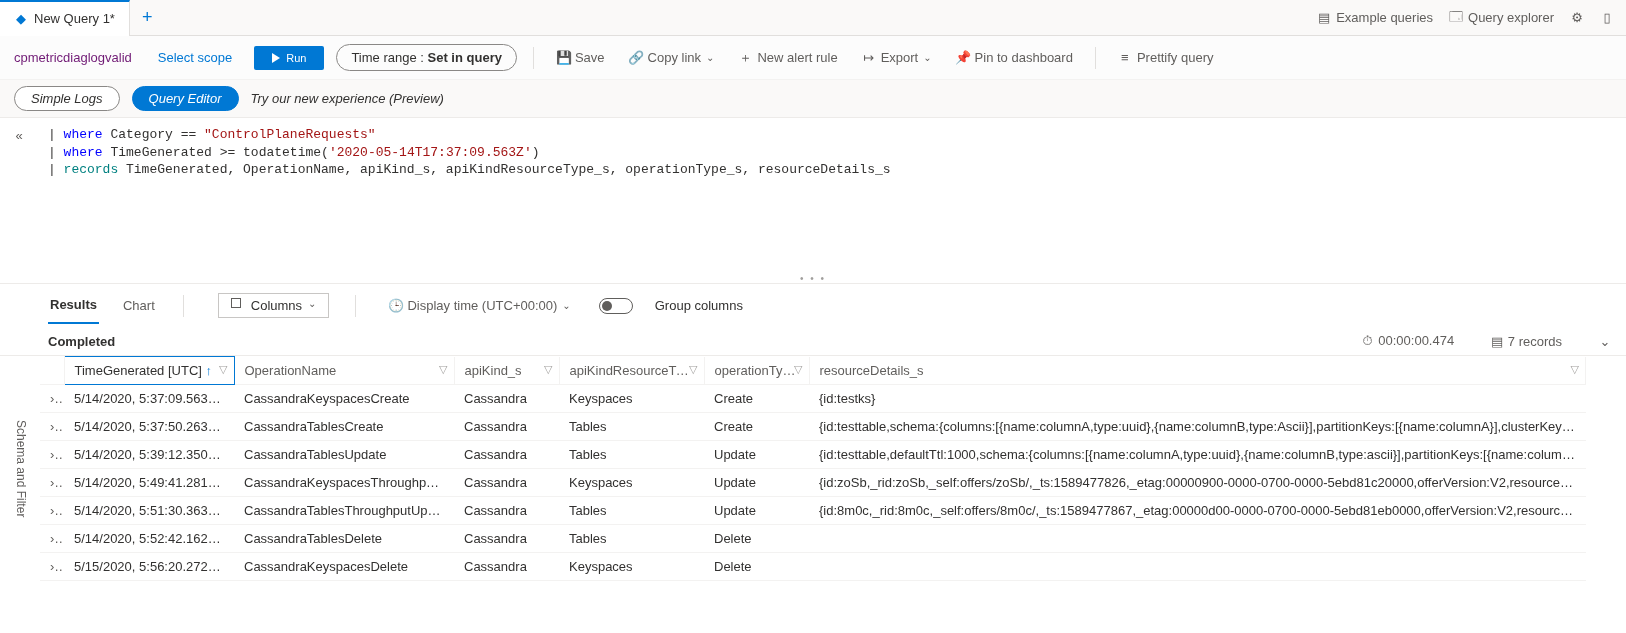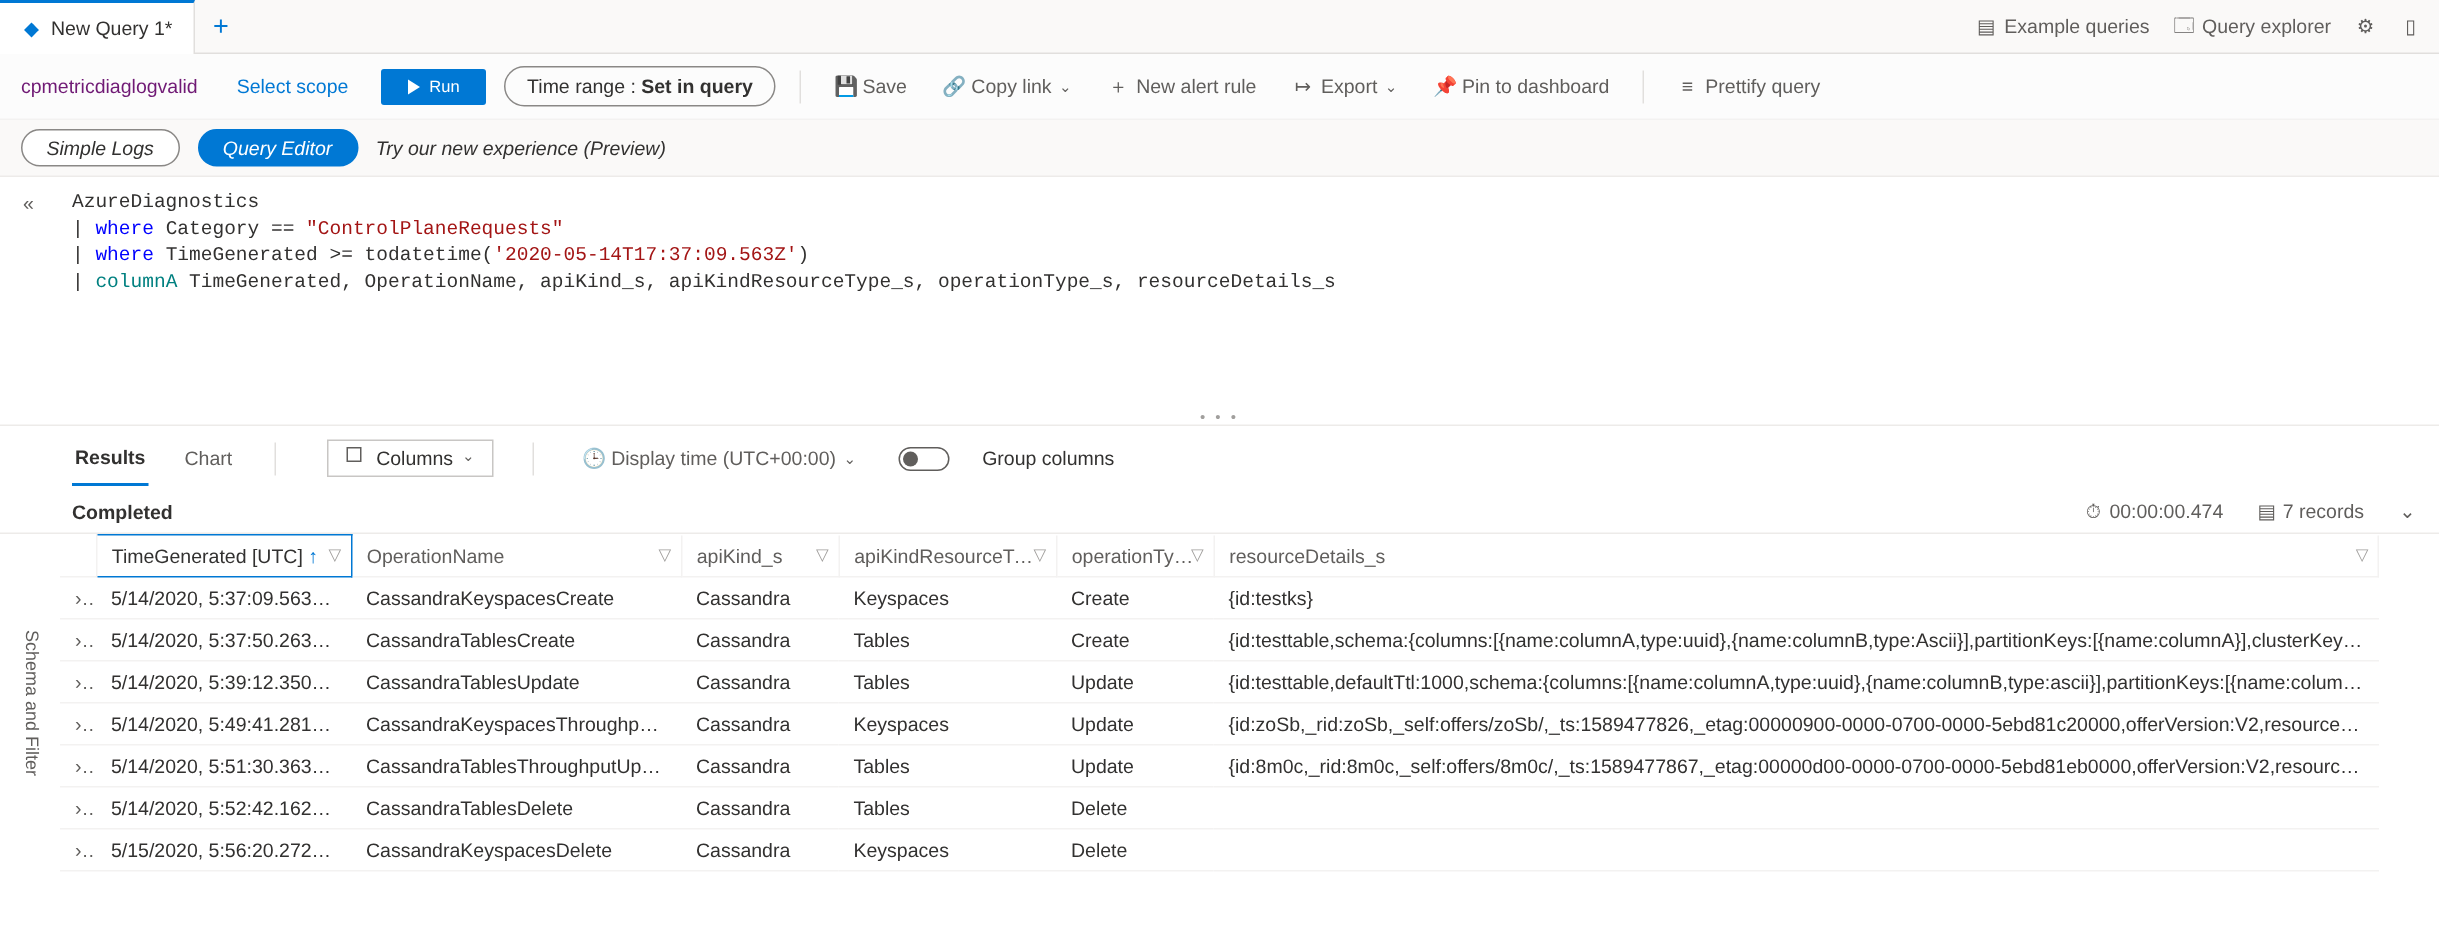--- a/index.html
+++ b/index.html
@@ -27,21 +27,21 @@
 .kw-teal { color: #008080; }
 .str-red { color: #a31515; }
 .drag-dots { text-align: center; color: #a19f9d; font-size: 10px; letter-spacing: 2px; height: 10px; }
 .results-bar { display: flex; align-items: center; height: 44px; padding: 0 14px 0 48px; gap: 22px; border-top: 1px solid #edebe9; }
 .res-tab { padding: 10px 2px; cursor: pointer; color: #605e5c; }
 .res-tab-active { padding: 10px 2px; cursor: pointer; color: #323130; border-bottom: 2px solid #0078d4; font-weight: 600; }
 .columns-btn { border: 1px solid #c8c6c4; padding: 4px 12px; display: flex; align-items: flex-start; gap: 6px; cursor: pointer; margin-left: 8px; }
 .toggle { width: 34px; height: 16px; border: 1px solid #605e5c; border-radius: 10px; position: relative; }
 .toggle::after { content:""; position:absolute; left:2px; top:2px; width:10px; height:10px; background:#605e5c; border-radius:50%; }
 .status-row { display:flex; align-items:center; padding: 6px 14px 6px 48px; border-bottom:1px solid #edebe9; }
-.status-right { margin-left:auto; display:flex; align-items:flex-start; gap:22px; color:#605e5c; }
+.status-right { margin-left:auto; display:flex; align-items:center; gap:36px; color:#605e5c; }
 .sidebar-vert { position:absolute; left: 14px; top: 420px; writing-mode: vertical-rl; text-orientation: mixed; color:#605e5c; font-size:12px; cursor:pointer;}
 .table-wrap { padding-left: 40px; }
 table { border-collapse: collapse; width: calc(100% - 40px); table-layout: fixed; }
 th,td { text-align:left; padding: 6px 10px; border-bottom: 1px solid #f3f2f1; white-space: nowrap; overflow:hidden; text-overflow:ellipsis; font-size:13px; }
 th { color:#605e5c; font-weight:400; position:relative; border-right:1px solid #f3f2f1; }
 th .filter-ic { position:absolute; right:6px; top:6px; color:#a19f9d; font-size:11px; }
 th.sorted { color:#323130; border:1px solid #0078d4; }
 .expand-cell { width:24px; text-align:center; color:#605e5c; cursor:pointer; }
 .ic { display:inline-block; width:14px; text-align:center; color:#605e5c; }
 .chev { font-size:10px; color:#605e5c; }
@@ -113,24 +113,23 @@
 
 <div class="mode-bar">
   <div class="pill">Simple Logs</div>
   <div class="pill-active">Query Editor</div>
   <div class="try-link">Try our new experience (Preview)</div>
 </div>
 
 <div class="editor-wrap">
   <div class="collapse-col">«</div>
   <div class="editor">
-    <div><span>AzureDiagnostics</span></div>
     <div>| <span class="kw-blue">where</span><span> Category == </span><span class="str-red">"ControlPlaneRequests"</span></div>
     <div>| <span class="kw-blue">where</span><span> TimeGenerated &gt;= todatetime(</span><span class="str-red">'2020-05-14T17:37:09.563Z'</span><span>)</span></div>
-    <div>| <span class="kw-teal">columnA</span><span> TimeGenerated, OperationName, apiKind_s, apiKindResourceType_s, operationType_s, resourceDetails_s</span></div>
+    <div>| <span class="kw-teal">records</span><span> TimeGenerated, OperationName, apiKind_s, apiKindResourceType_s, operationType_s, resourceDetails_s</span></div>
   </div>
 </div>
 
 <div class="drag-dots">• • •</div>
 
 <div class="results-bar">
   <div class="res-tab-active">Results</div>
   <div class="res-tab">Chart</div>
   <span class="vdiv"></span>
   <div class="columns-btn">

